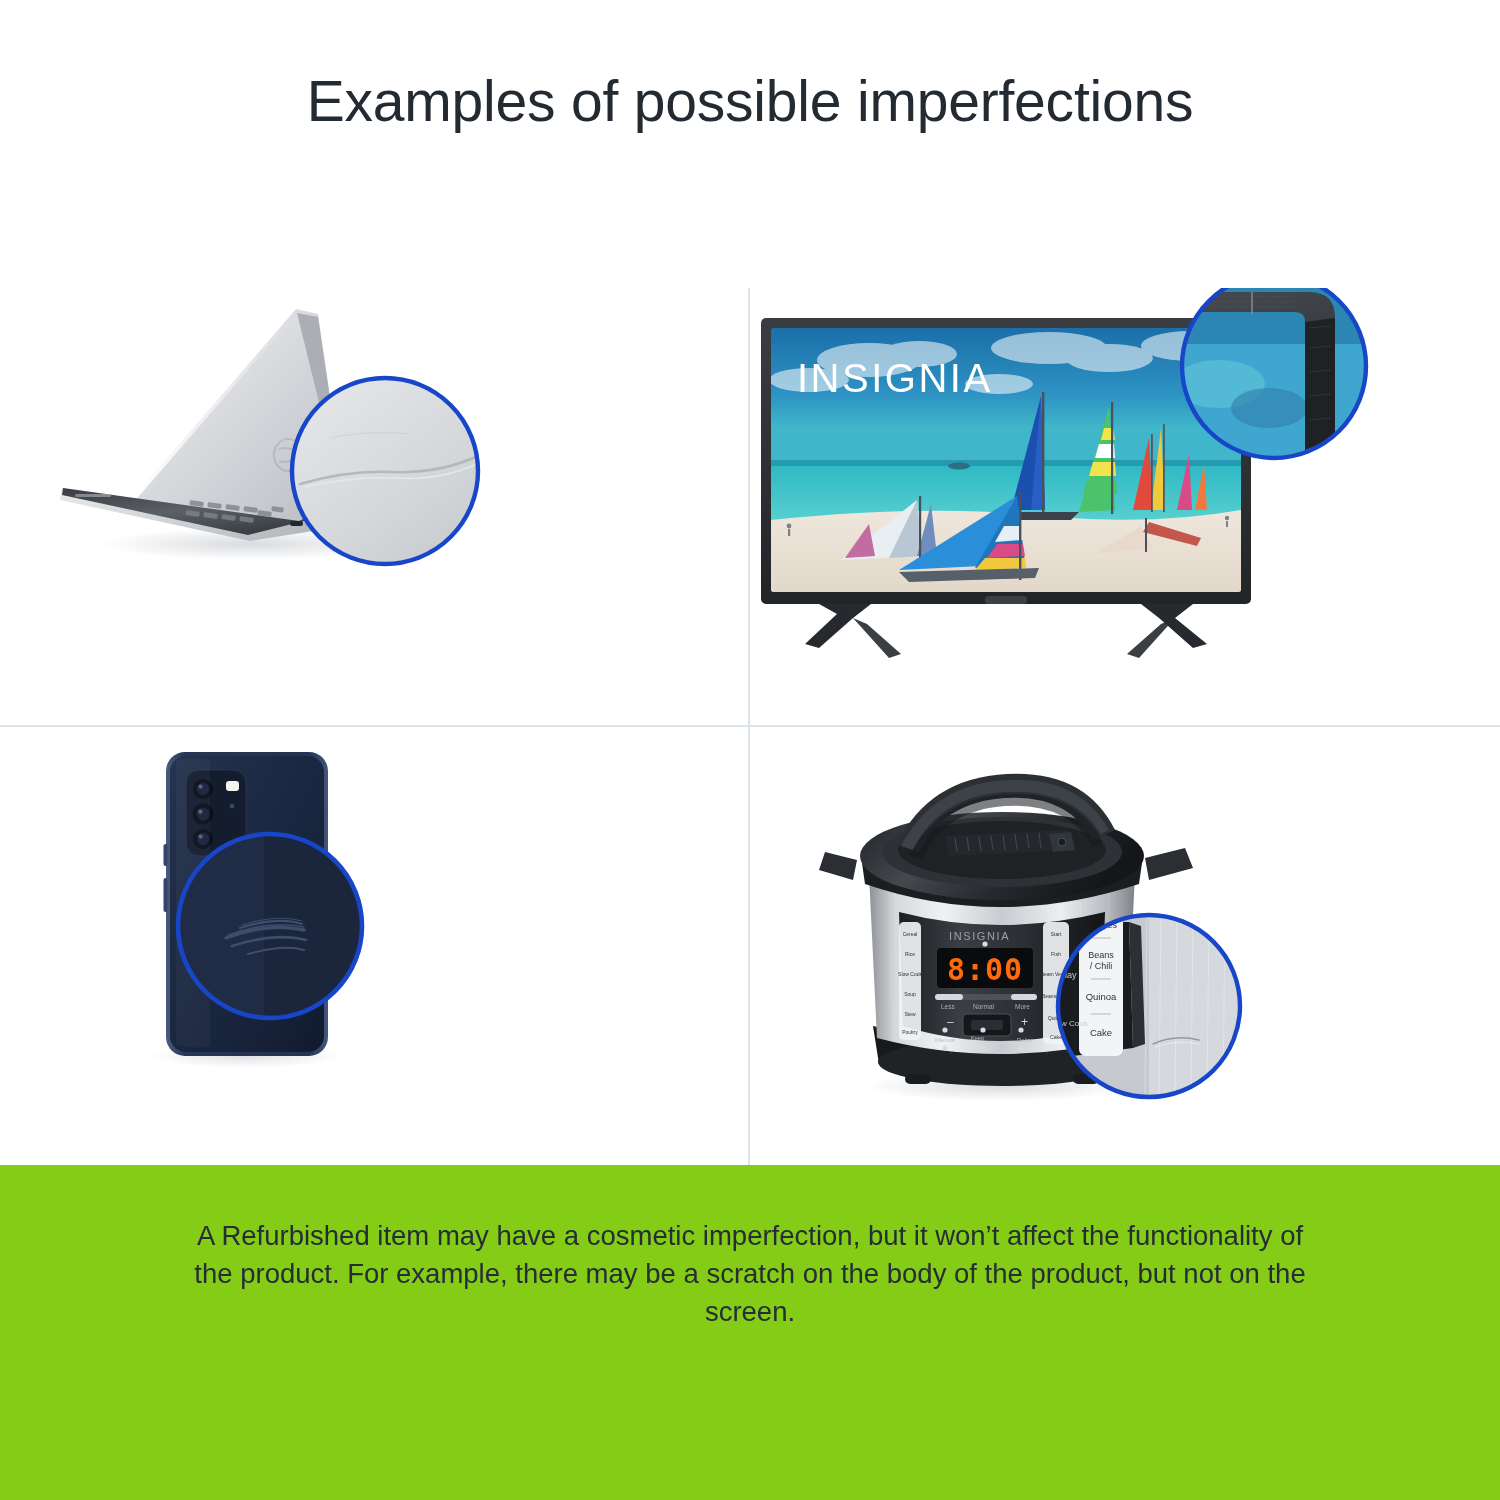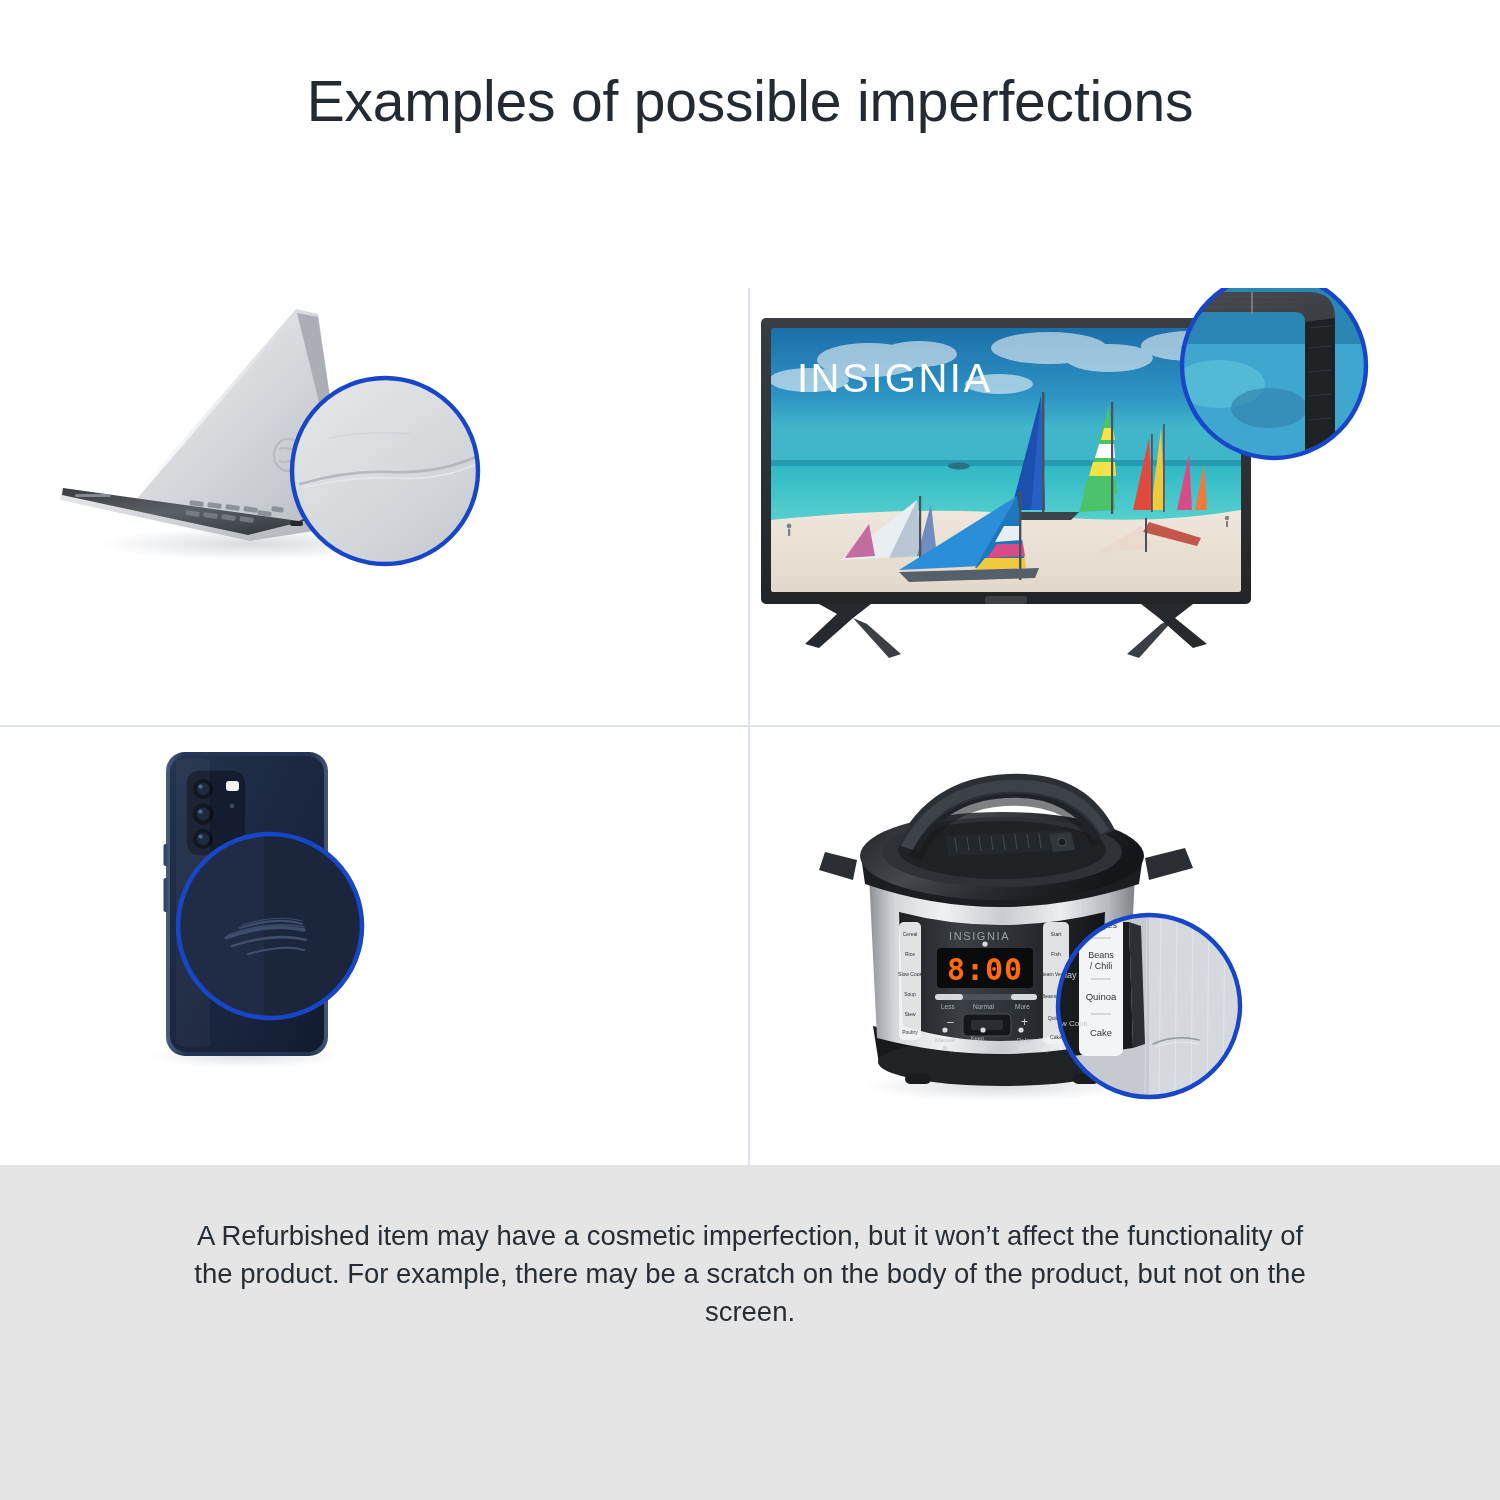--- a/index.html
+++ b/index.html
@@ -31,21 +31,21 @@
   .hdiv{position:absolute;left:0;top:437px;width:1500px;height:1.5px;background:#dde3ea;}
   .cell{position:absolute;overflow:hidden;}
   .cell-tl{left:0;top:0;width:748px;height:437px;}
   .cell-tr{left:749px;top:0;width:751px;height:437px;}
   .cell-bl{left:0;top:438px;width:748px;height:439px;}
   .cell-br{left:749px;top:438px;width:751px;height:439px;}
 
   
   .footer{
     position:absolute;left:0;top:1165px;width:1500px;height:335px;
-    background:#e5e5e5;
+    background:#84cc16;
     box-sizing:border-box;
     padding:52px 180px 0 180px;
   }
   .para{
     font-size:27.5px;line-height:38px;text-align:center;color:#262d35;
     margin:0 0 26px 0;font-weight:400;
   }
 
   svg{display:block;}
 </style>

